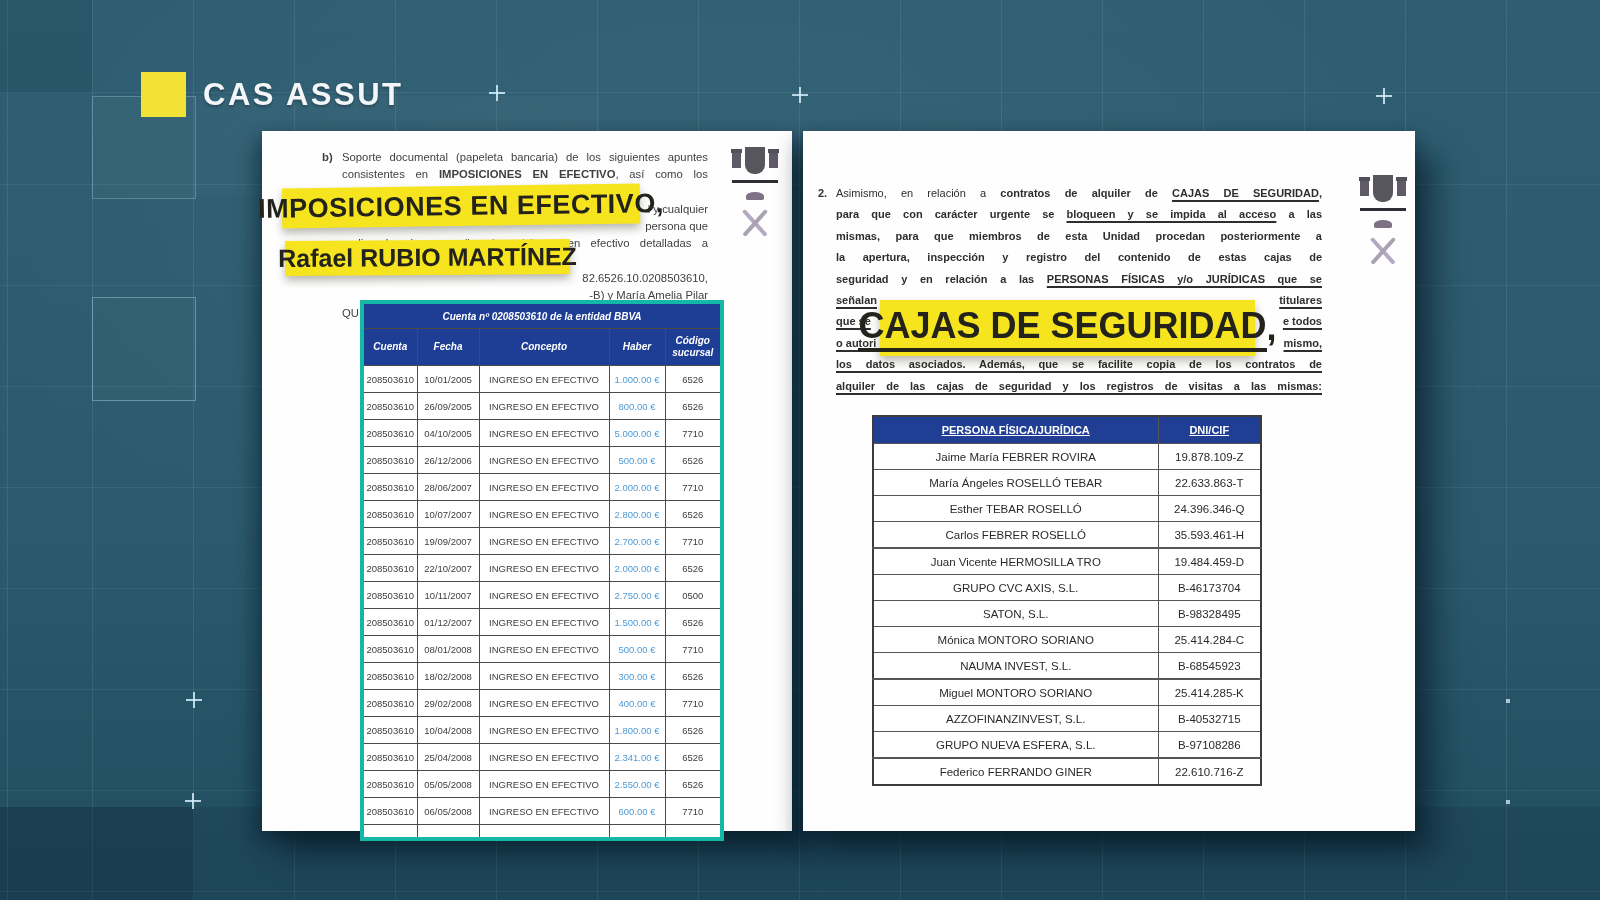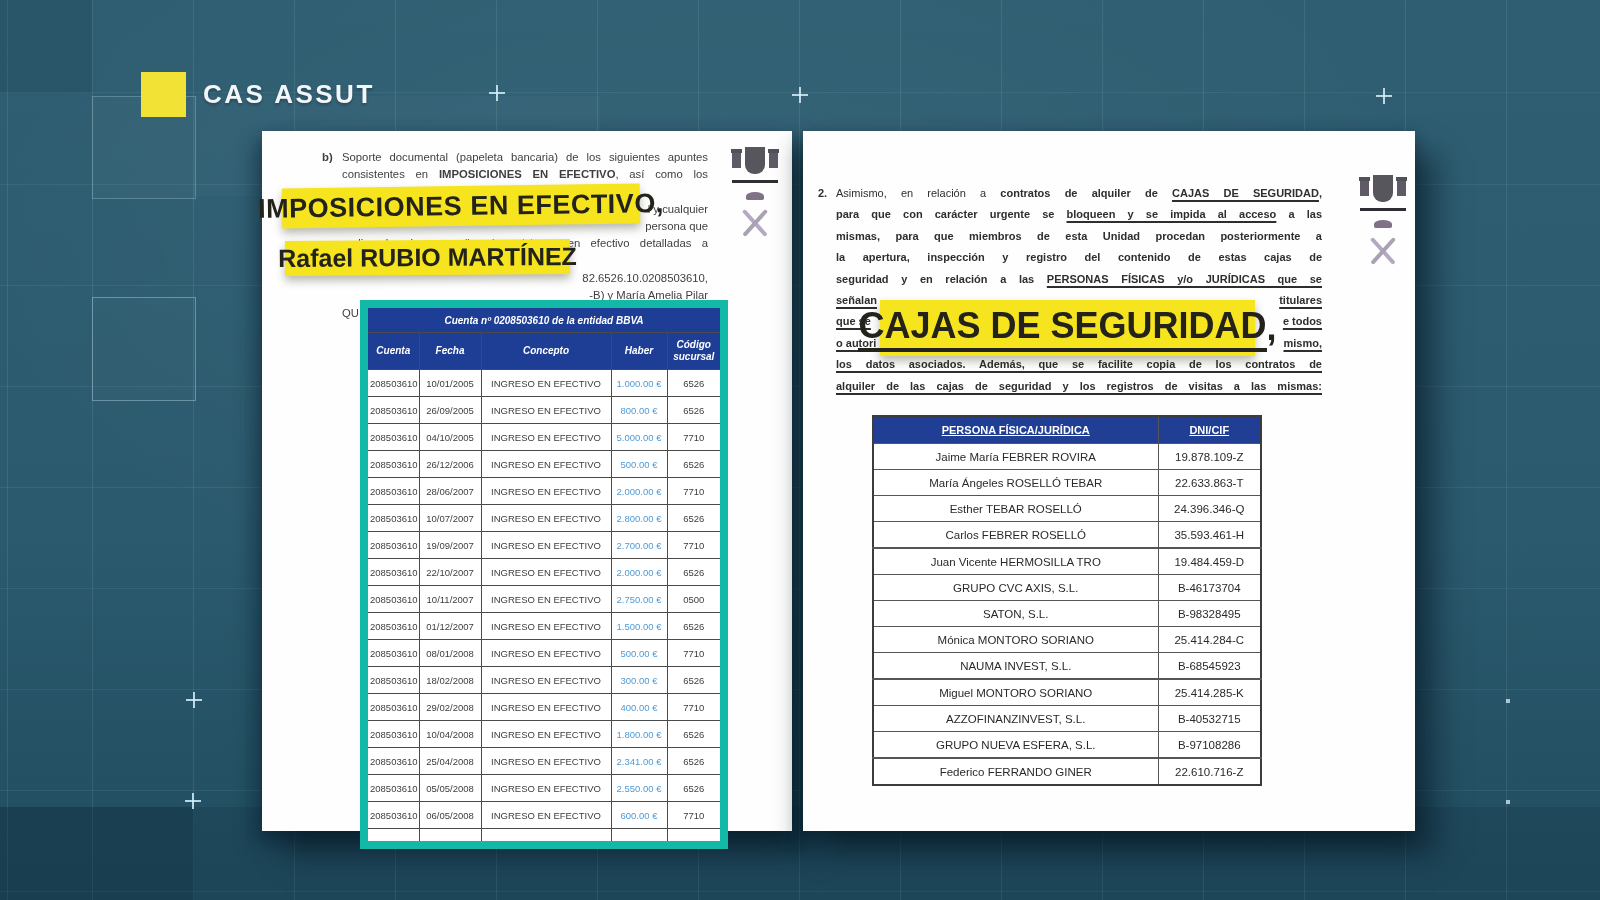--- a/index.html
+++ b/index.html
@@ -23,21 +23,21 @@
   .darkBottom{left:0;top:807px;width:1600px;height:93px;background:rgba(4,22,36,.13);}
   .darkBL{left:0;top:807px;width:194px;height:93px;background:rgba(4,22,36,.17);}
   .darkTL{left:0;top:0;width:92px;height:93px;background:rgba(4,22,36,.10);}
   .plus{position:absolute;width:16px;height:16px;transform:translate(-50%,-50%);pointer-events:none;}
   .plus::before{content:"";position:absolute;left:0;right:0;top:7px;height:2px;background:rgba(212,238,248,.85);}
   .plus::after{content:"";position:absolute;top:0;bottom:0;left:7px;width:2px;background:rgba(212,238,248,.85);}
   .dot{position:absolute;width:4px;height:4px;transform:translate(-50%,-50%);background:rgba(212,238,248,.75);}
   
   .title-bar{position:absolute;left:141px;top:72px;display:flex;align-items:center;gap:17px;}
   .title-square{width:45px;height:45px;background:#f2e235;}
-  .title-text{margin:0;font-size:26px;line-height:45px;font-weight:bold;letter-spacing:2.5px;
+  .title-text{margin:0;font-size:31px;line-height:45px;font-weight:bold;letter-spacing:2.5px;
     color:#f2f6f8;text-shadow:0 2px 3px rgba(0,0,0,.25);text-align:right;}
   
   .doc{position:absolute;top:131px;height:700px;background:#fefefe;
     box-shadow:22px 24px 26px rgba(6,24,36,.50), -8px 12px 20px rgba(6,24,36,.32), 0 6px 14px rgba(6,24,36,.35);}
   #left-doc{left:262px;width:530px;}
   #right-doc{left:803px;width:612px;}
   
   .para{position:absolute;color:#3f3f3f;}
   .pline{white-space:nowrap;}
   .pline.just{white-space:normal;text-align:justify;text-align-last:justify;}
@@ -55,21 +55,21 @@
     display:flex;align-items:center;justify-content:center;
     box-shadow:0 5px 9px rgba(30,30,5,.30);}
   #callout-imposiciones{left:20px;top:55px;width:358px;height:40px;font-size:27px;letter-spacing:.5px;transform:rotate(-.8deg);}
   #callout-rafael{left:23px;top:109px;width:285px;height:35px;font-size:25px;transform:rotate(-.4deg);}
   #callout-cajas{left:77px;top:169px;width:375px;height:56px;font-size:36px;}
   #callout-cajas .c-main{border-bottom:4px solid #23231c;padding-bottom:1px;}
   
   .tbl-host table{border-collapse:collapse;table-layout:fixed;width:100%;background:#fff;}
   .tbl-host td{overflow:hidden;}
   #left-table-host{left:98px;top:169px;width:360px;}
-  #left-table-host table{border:8px solid #14b8a6;}
+  #left-table-host table{border:4px solid #14b8a6;}
   #left-table-host td{border:1px solid #4a4a4a;text-align:center;vertical-align:middle;
     font-size:9.5px;color:#3d3d3d;height:26px;padding:0 2px;}
   #left-table-host td.ttl{background:#1e3e96;color:#fff;font-style:italic;font-weight:bold;font-size:10px;height:24px;}
   #left-table-host tr.hed td{background:#1e3e96;color:#fff;font-style:italic;font-weight:bold;font-size:10px;height:36px;line-height:12px;}
   #left-table-host td.amount{color:#4e9bd8;}
   #left-table-host tr.partial td{height:12px;}
   #right-table-host{left:69px;top:284px;width:388px;}
   #right-table-host table{border:2px solid #3c3c3c;}
   #right-table-host td{border:1px solid #555;text-align:center;vertical-align:middle;
     font-size:11.5px;color:#2a2a2a;height:25px;padding:0 2px;}

